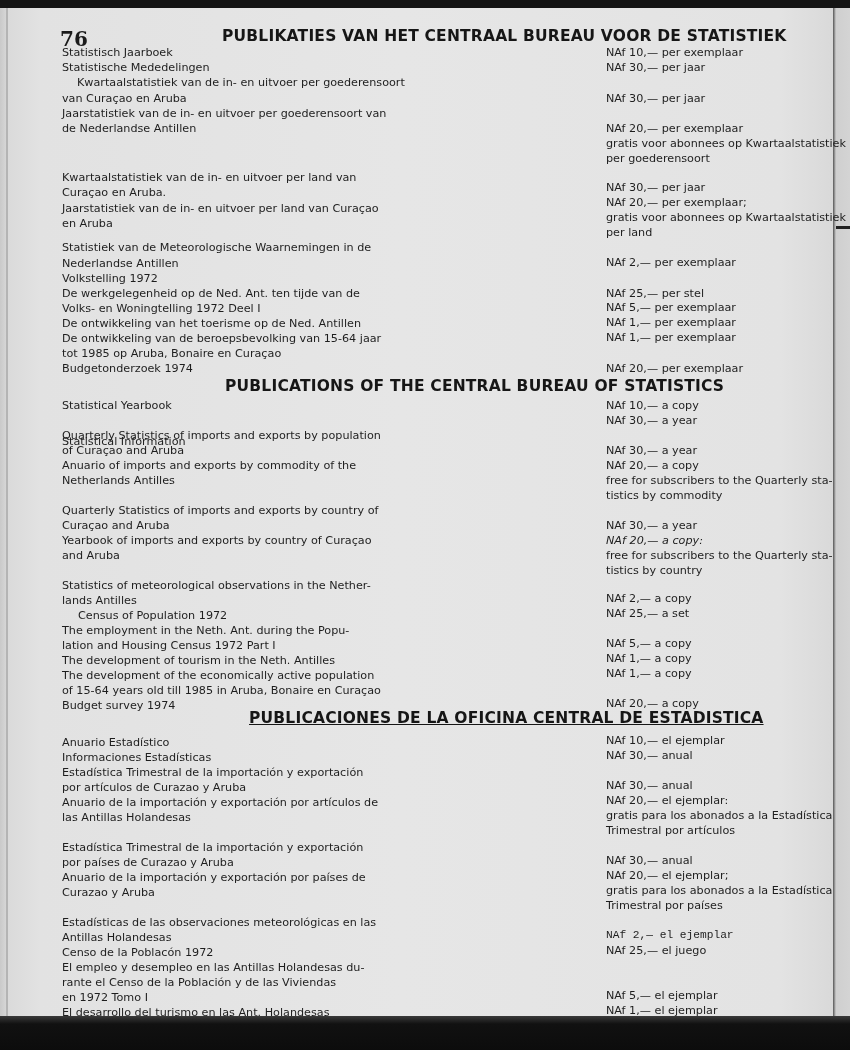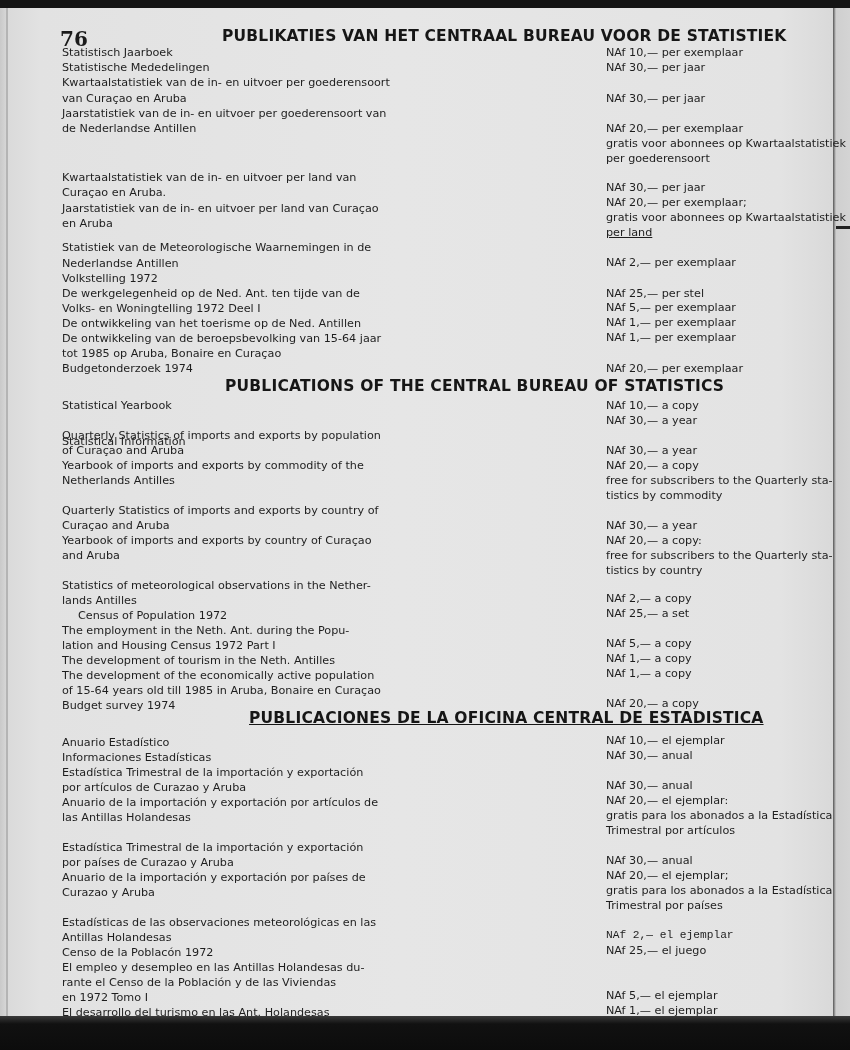--- a/index.html
+++ b/index.html
@@ -40,21 +40,21 @@
 
 <div class="pagenum">76</div>
 
 <div class="heading" style="left:222px; top:27px;">PUBLIKATIES VAN HET CENTRAAL BUREAU VOOR DE STATISTIEK</div>
 <div class="heading" style="left:225px; top:377px;">PUBLICATIONS OF THE CENTRAL BUREAU OF STATISTICS</div>
 <div class="heading" style="left:249px; top:709px;text-decoration:underline;">PUBLICACIONES DE LA OFICINA CENTRAL DE ESTADISTICA</div>
 
 <div id="lines">
     <div class="line left" style="top: 45px;">Statistisch Jaarboek</div>
     <div class="line left" style="top: 60px;">Statistische Mededelingen</div>
-    <div class="line left" style="top: 75px;">Kwartaalstatistiek van de in- en uitvoer per goederensoort</div>
+    <div class="line left" style="top: 75px; margin-left: 15px;">Kwartaalstatistiek van de in- en uitvoer per goederensoort</div>
     <div class="line left" style="top: 91px;">van Curaçao en Aruba</div>
     <div class="line left" style="top: 106px;">Jaarstatistiek van de in- en uitvoer per goederensoort van</div>
     <div class="line left" style="top: 121px;">de Nederlandse Antillen</div>
     <div class="line left" style="top: 170px;">Kwartaalstatistiek van de in- en uitvoer per land van</div>
     <div class="line left" style="top: 185px;">Curaçao en Aruba.</div>
     <div class="line left" style="top: 201px;">Jaarstatistiek van de in- en uitvoer per land van Curaçao</div>
     <div class="line left" style="top: 216px; text-align: right;">en Aruba</div>
     <div class="line left" style="top: 240px;">Statistiek van de Meteorologische Waarnemingen in de</div>
     <div class="line left" style="top: 256px;">Nederlandse Antillen</div>
     <div class="line left" style="top: 271px;">Volkstelling 1972</div>
@@ -66,32 +66,32 @@
     <div class="line left" style="top: 361px;">Budgetonderzoek 1974</div>
     <div class="line price" style="top: 45px;">NAf 10,— per exemplaar</div>
     <div class="line price" style="top: 60px;">NAf 30,— per jaar</div>
     <div class="line price" style="top: 91px;">NAf 30,— per jaar</div>
     <div class="line price" style="top: 121px;">NAf 20,— per exemplaar</div>
     <div class="line price" style="top: 136px;">gratis voor abonnees op Kwartaalstatistiek</div>
     <div class="line price" style="top: 151px;">per goederensoort</div>
     <div class="line price" style="top: 180px;">NAf 30,— per jaar</div>
     <div class="line price" style="top: 195px;">NAf 20,— per exemplaar;</div>
     <div class="line price" style="top: 210px;">gratis voor abonnees op Kwartaalstatistiek</div>
-    <div class="line price" style="top: 225px; text-decoration: underline;">per land</div>
+    <div class="line price" style="top: 225px;">per land</div>
     <div class="line price" style="top: 255px;">NAf  2,— per exemplaar</div>
     <div class="line price" style="top: 286px;">NAf 25,— per stel</div>
     <div class="line price" style="top: 300px;">NAf  5,— per exemplaar</div>
     <div class="line price" style="top: 315px;">NAf  1,— per exemplaar</div>
     <div class="line price" style="top: 330px;">NAf  1,— per exemplaar</div>
     <div class="line price" style="top: 361px;">NAf 20,— per exemplaar</div>
     <div class="line left" style="top: 398px;">Statistical Yearbook</div>
     <div class="line left" style="top: 413px; margin-top: 21px;">Statistical Information</div>
     <div class="line left" style="top: 428px;">Quarterly Statistics of imports and exports by population</div>
     <div class="line left" style="top: 443px;">of Curaçao and Aruba</div>
-    <div class="line left" style="top: 458px;">Yearbook of imports and exports by commodity of the</div>
+    <div class="line left" style="top: 458px;">Anuario of imports and exports by commodity of the</div>
     <div class="line left" style="top: 473px;">Netherlands Antilles</div>
     <div class="line left" style="top: 503px;">Quarterly Statistics of imports and exports by country of</div>
     <div class="line left" style="top: 518px;">Curaçao and Aruba</div>
     <div class="line left" style="top: 533px;">Yearbook of imports and exports by country of Curaçao</div>
     <div class="line left" style="top: 548px;">and Aruba</div>
     <div class="line left" style="top: 578px;">Statistics of meteorological observations in the Nether-</div>
     <div class="line left" style="top: 593px;">lands Antilles</div>
     <div class="line left" style="top: 608px; margin-left: 16px;">Census of Population 1972</div>
     <div class="line left" style="top: 623px;">The employment in the Neth. Ant. during the Popu-</div>
     <div class="line left" style="top: 638px;">lation and Housing Census 1972 Part I</div>
@@ -99,21 +99,21 @@
     <div class="line left" style="top: 668px;">The development of the economically active population</div>
     <div class="line left" style="top: 683px;">of 15-64 years old till 1985 in Aruba, Bonaire en Curaçao</div>
     <div class="line left" style="top: 698px;">Budget survey 1974</div>
     <div class="line price" style="top: 398px;">NAf 10,— a copy</div>
     <div class="line price" style="top: 413px;">NAf 30,— a year</div>
     <div class="line price" style="top: 443px;">NAf 30,— a year</div>
     <div class="line price" style="top: 458px;">NAf 20,— a copy</div>
     <div class="line price" style="top: 473px;">free for subscribers to the Quarterly sta-</div>
     <div class="line price" style="top: 488px;">tistics by commodity</div>
     <div class="line price" style="top: 518px;">NAf 30,— a year</div>
-    <div class="line price" style="top: 533px;">NAf 20,— a copy:</div>
+    <div class="line price" style="top: 533px; font-style: italic;">NAf 20,— a copy:</div>
     <div class="line price" style="top: 548px;">free for subscribers to the Quarterly sta-</div>
     <div class="line price" style="top: 563px;">tistics by country</div>
     <div class="line price" style="top: 591px;">NAf  2,— a copy</div>
     <div class="line price" style="top: 606px;">NAf 25,— a set</div>
     <div class="line price" style="top: 636px;">NAf  5,— a copy</div>
     <div class="line price" style="top: 651px;">NAf  1,— a copy</div>
     <div class="line price" style="top: 666px;">NAf  1,— a copy</div>
     <div class="line price" style="top: 696px;">NAf 20,— a copy</div>
     <div class="line left" style="top: 735px;">Anuario Estadístico</div>
     <div class="line left" style="top: 750px;">Informaciones Estadísticas</div>

